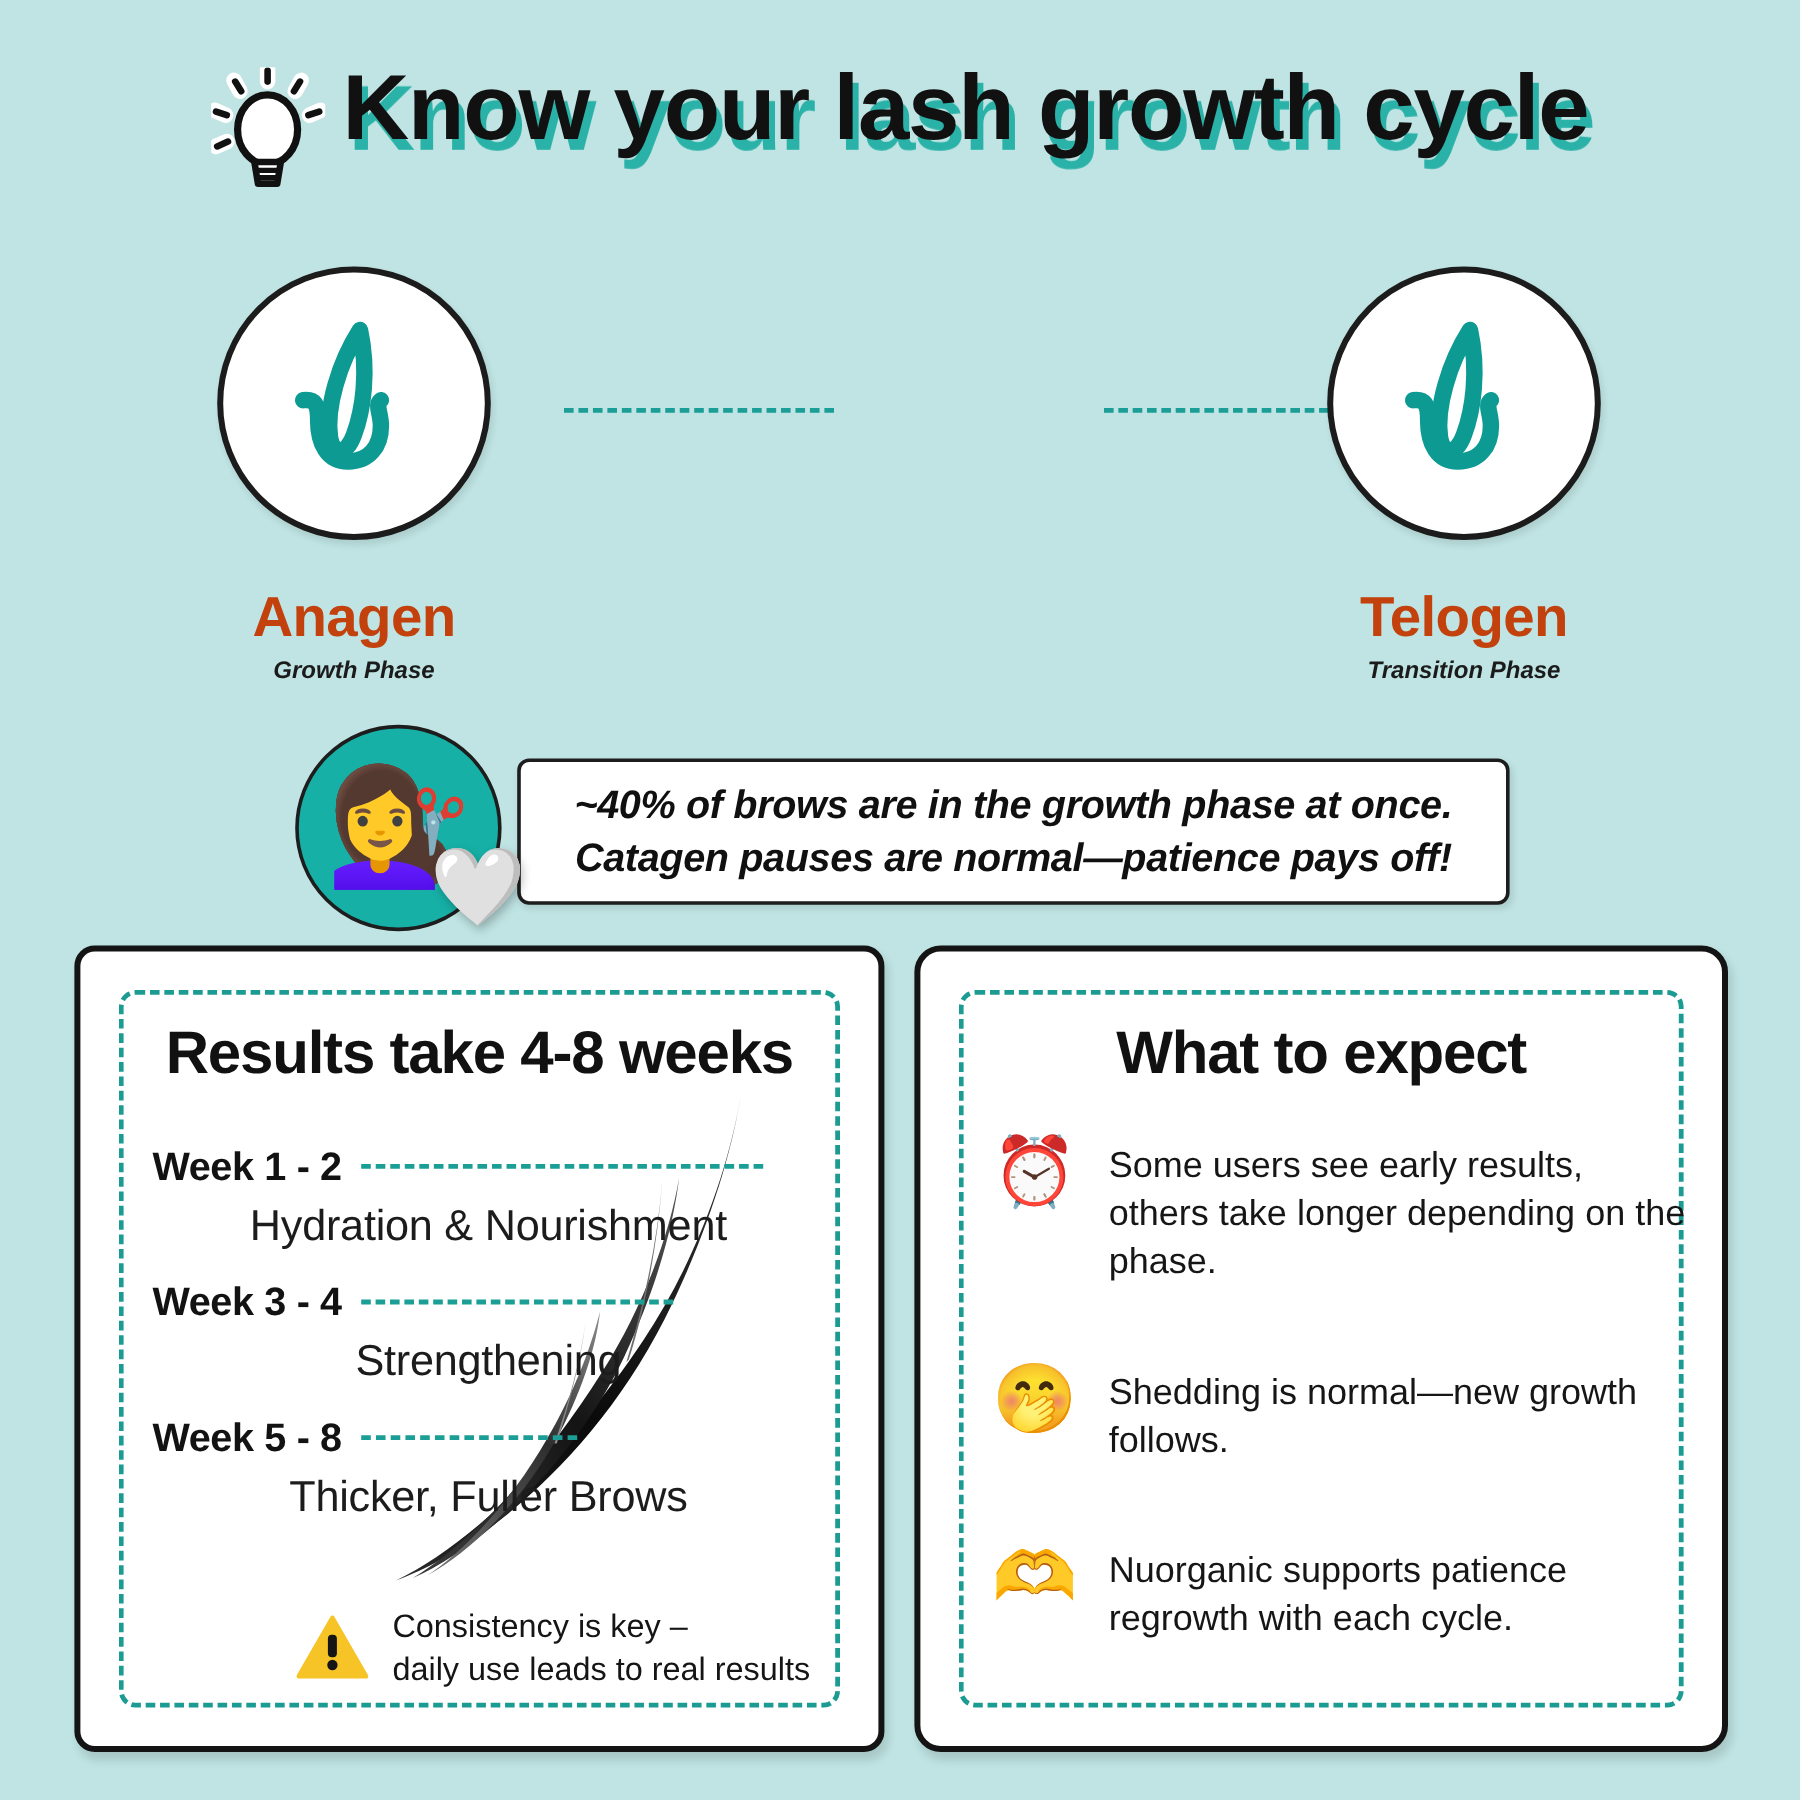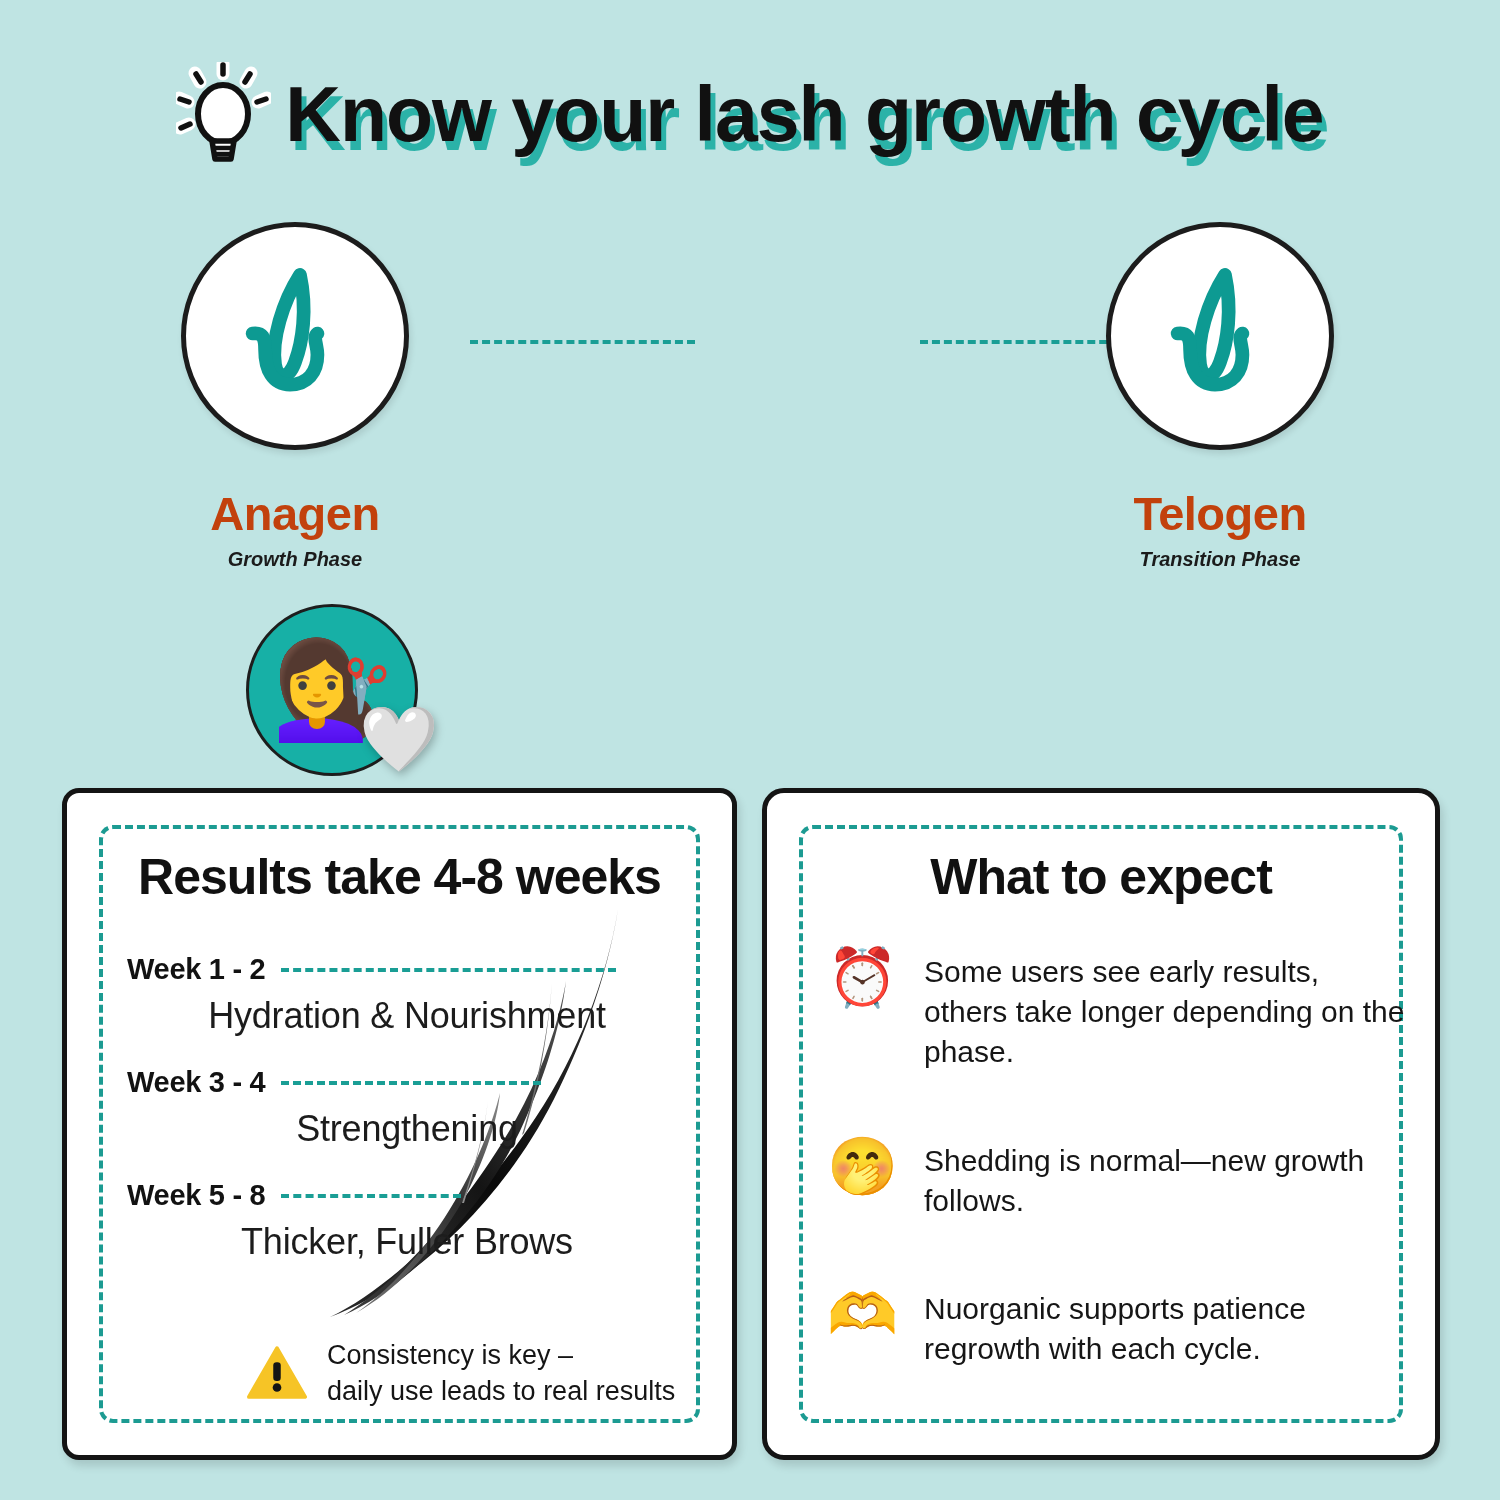--- a/index.html
+++ b/index.html
@@ -14,21 +14,21 @@
   }
 
   
   .title-wrap {
     position: absolute;
     top: 52px;
     left: 0;
     width: 1500px;
     height: 125px;
     display: flex;
-    align-items: center;
+    align-items: flex-start;
     justify-content: center;
     gap: 14px;
   }
   .bulb-icon {
     width: 95px;
     height: 110px;
     position: relative;
     flex: 0 0 auto;
     margin-top: 4px;
   }
@@ -194,21 +194,21 @@
     left: 255px;
     top: 110px;
     width: 340px;
     height: 420px;
     pointer-events: none;
   }
   .weeks { position: absolute; top: 160px; left: 60px; width: 560px; }
   .week-row { position: relative; height: 113px; }
   .week-head { display: flex; align-items: center; }
   .week-label {
-    font-size: 29px;
+    font-size: 33px;
     font-weight: bold;
     color: #121212;
     white-space: nowrap;
     letter-spacing: -0.3px;
   }
   .week-dash {
     margin-left: 16px;
     height: 0;
     border-top: 4px dashed #1a9e95;
     flex: 0 0 auto;
@@ -308,20 +308,24 @@
           <path d="M26 63 C 34 62, 36 66, 36 76 C 36 92, 42 104, 56 104 C 70 104, 78 94, 78 80 C 78 72, 74 66, 78 63"></path>
         </g>
       </svg>
     </div>
     <div class="phase-name">Telogen</div>
     <div class="phase-sub">Transition Phase</div>
   </div>
 </div>
 
 <div class="callout">
+  <div class="callout-box">
+    <div class="callout-line">~40% of brows are in the growth phase at once.</div>
+    <div class="callout-line">Catagen pauses are normal—patience pays off!</div>
+  </div>
   <div class="callout-avatar">
     <span>💇‍♀️</span>
   </div>
   <div class="callout-heart">🤍</div>
 </div>
 
 <div class="card left">
   <div class="card-inner"></div>
 
   <div class="card-title">Results take 4-8 weeks</div>

